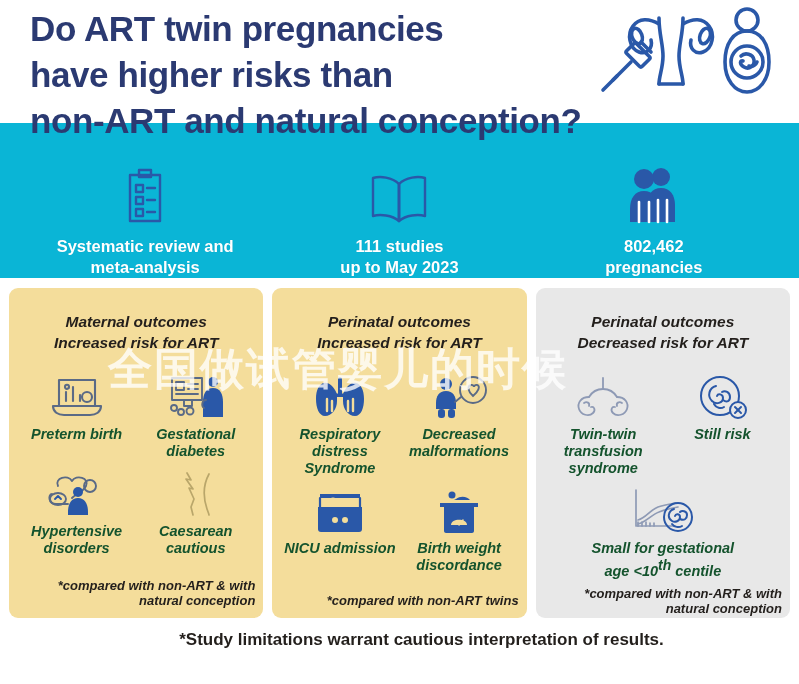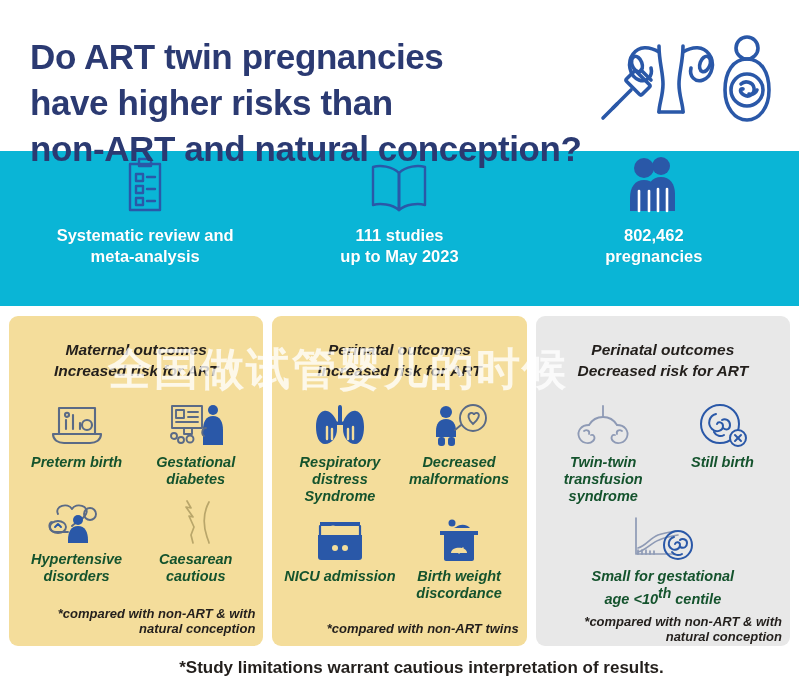--- a/index.html
+++ b/index.html
@@ -16,21 +16,20 @@
     -webkit-font-smoothing: antialiased;
   }
 
   
   #header {
     position: relative;
     height: 123px;
     background: #ffffff;
     box-sizing: border-box;
     padding: 6px 0 0 30px;
-    margin-top: 28px;
   }
   #headline {
     font-size: 35px;
     line-height: 1.32;
     font-weight: bold;
     color: #2b3a72;
     letter-spacing: -0.4px;
     width: 575px;
     white-space: pre-line;
   }
@@ -41,21 +40,21 @@
     width: 180px;
     height: 98px;
   }
   #header-icons svg { display: block; }
 
   
   #stats-band {
     height: 155px;
     background: #0ab5d6;
     display: flex;
-    align-items: flex-start;
+    align-items: flex-end;
     justify-content: space-around;
     box-sizing: border-box;
     padding: 0 18px;
   }
   .stat {
     flex: 1;
     text-align: center;
     color: #ffffff;
   }
   .stat-icon {
@@ -459,21 +458,21 @@
           <svg width="52" height="46" viewBox="0 0 52 46" fill="none" stroke="#2a58a8" stroke-width="2" stroke-linecap="round" stroke-linejoin="round">
             <circle cx="24" cy="22" r="19"></circle>
             <path d="M20 12 C13 14, 11 22, 16 27 C20 31, 27 29, 27 24 C27 20, 22 19, 21 22"></path>
             <path d="M27 26 C31 29, 34 27, 34 23 C34 18, 29 16, 26 18"></path>
             <path d="M18 30 C20 34, 25 35, 28 33"></path>
             <circle cx="42" cy="36" r="8" fill="#e8e8e8"></circle>
             <path d="M39 33 L45 39"></path>
             <path d="M45 33 L39 39"></path>
           </svg>
         </div>
-        <div class="item-label">Still birth</div>
+        <div class="item-label">Still risk</div>
       </div>
 
       <div class="item full">
         <div class="item-icon">
           <svg width="74" height="50" viewBox="0 0 74 50" fill="none" stroke="#8e9ab5" stroke-width="1.7" stroke-linecap="round" stroke-linejoin="round">
             <path d="M10 4 V40 H48"></path>
             <path d="M12 34 C20 32, 24 24, 32 21 C38 19, 44 18, 50 17"></path>
             <path d="M12 38 C20 36, 25 29, 33 26 C40 23, 46 22, 52 21"></path>
             <path d="M12 40 V36"></path>
             <path d="M16 40 V36"></path>

